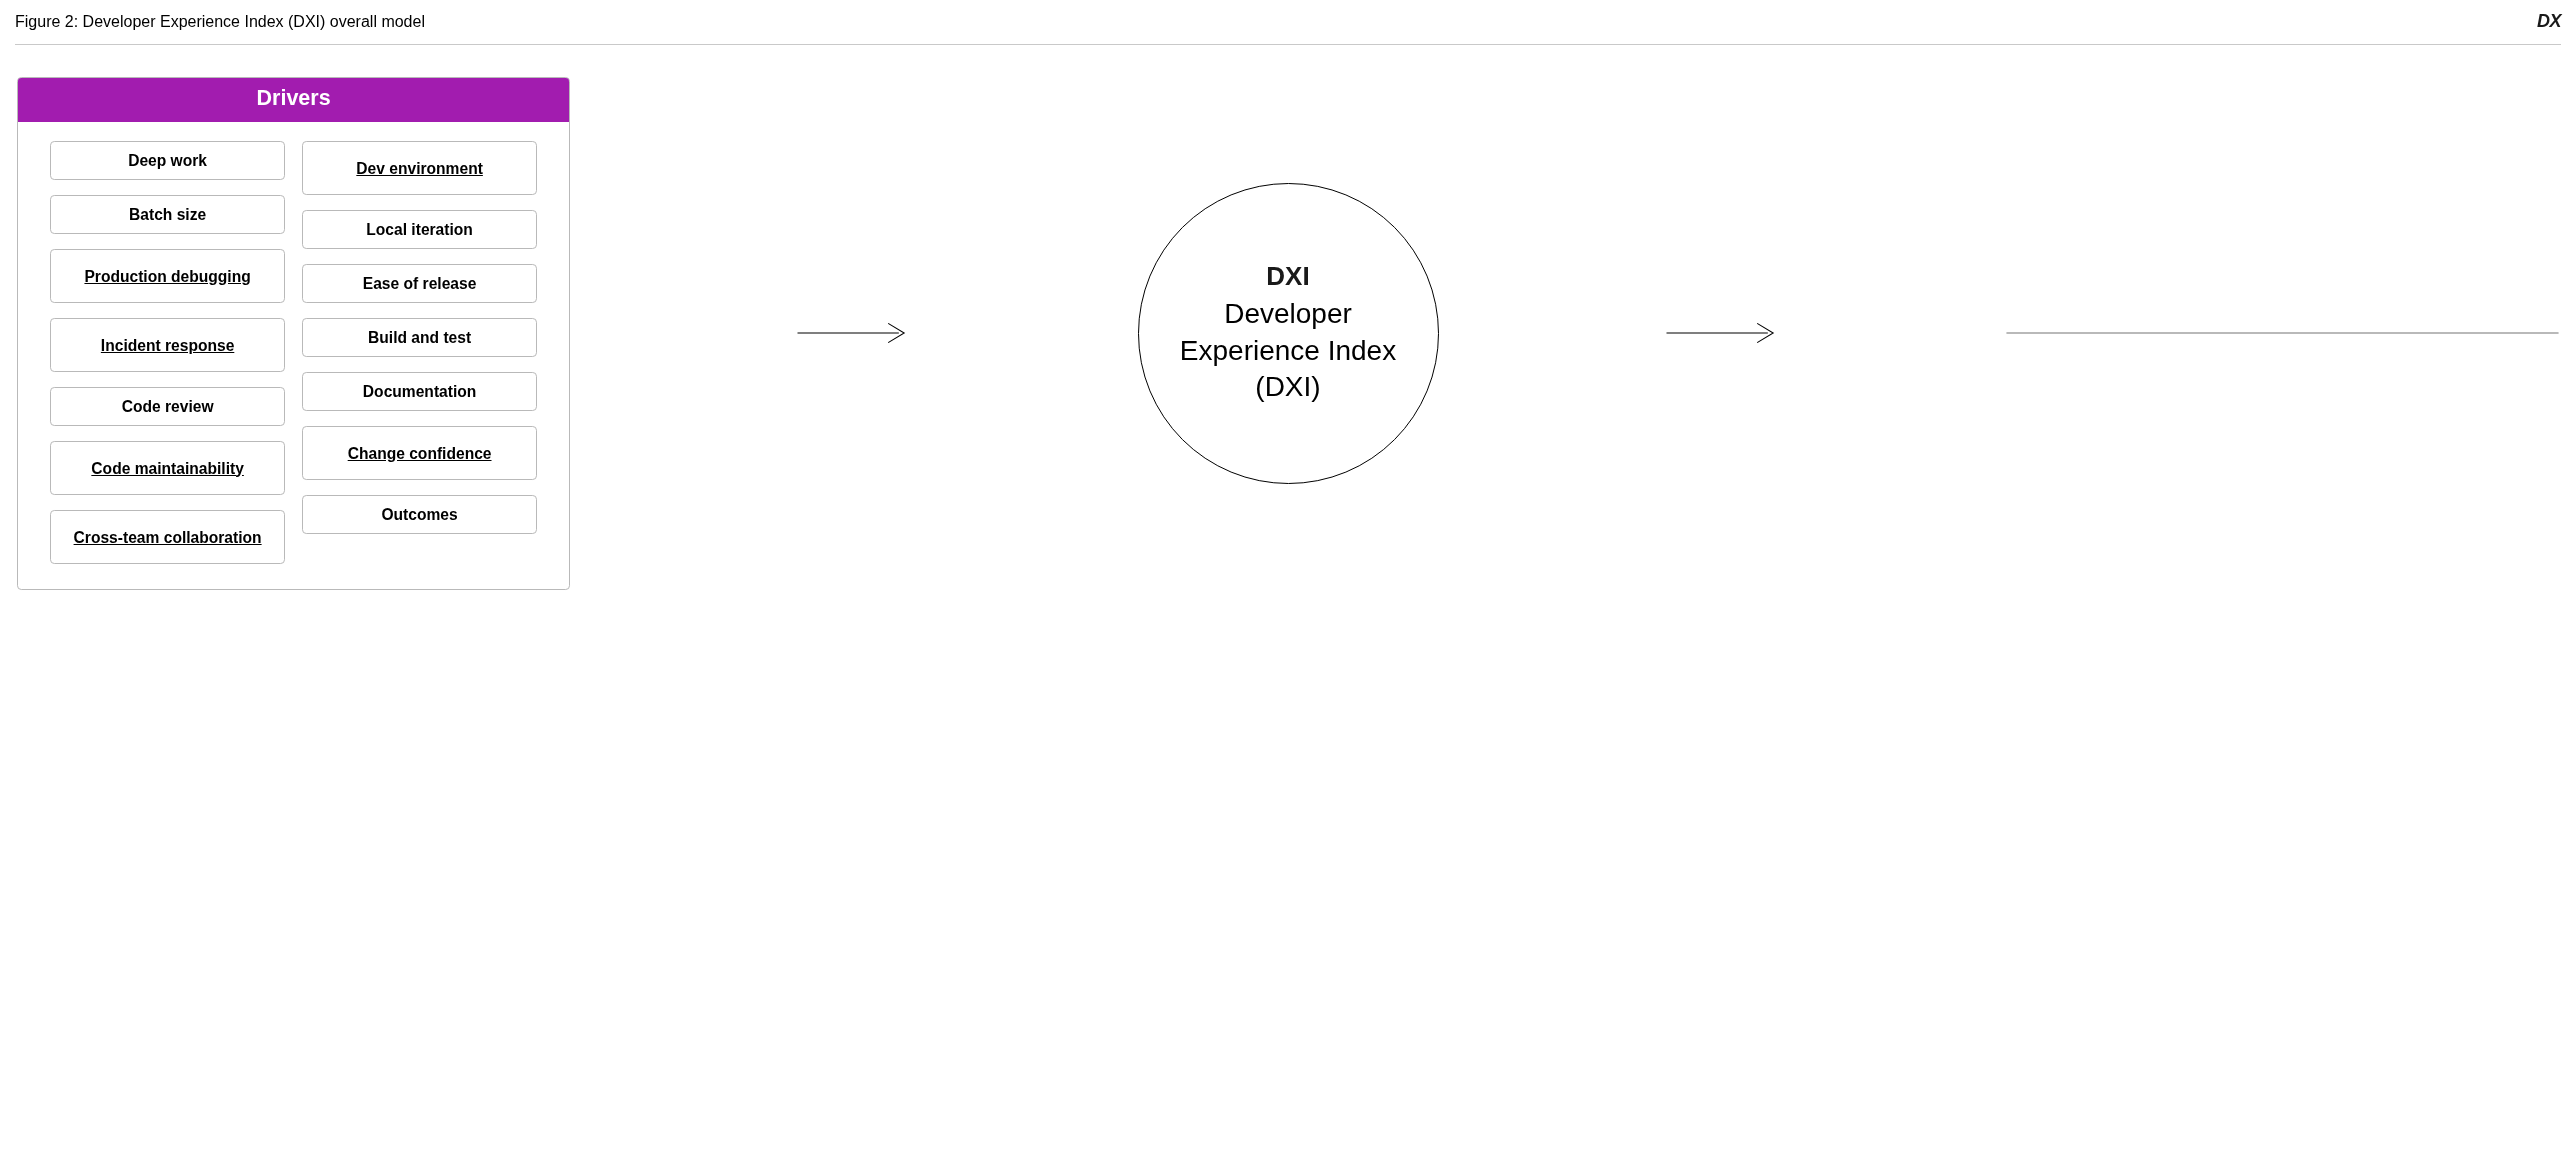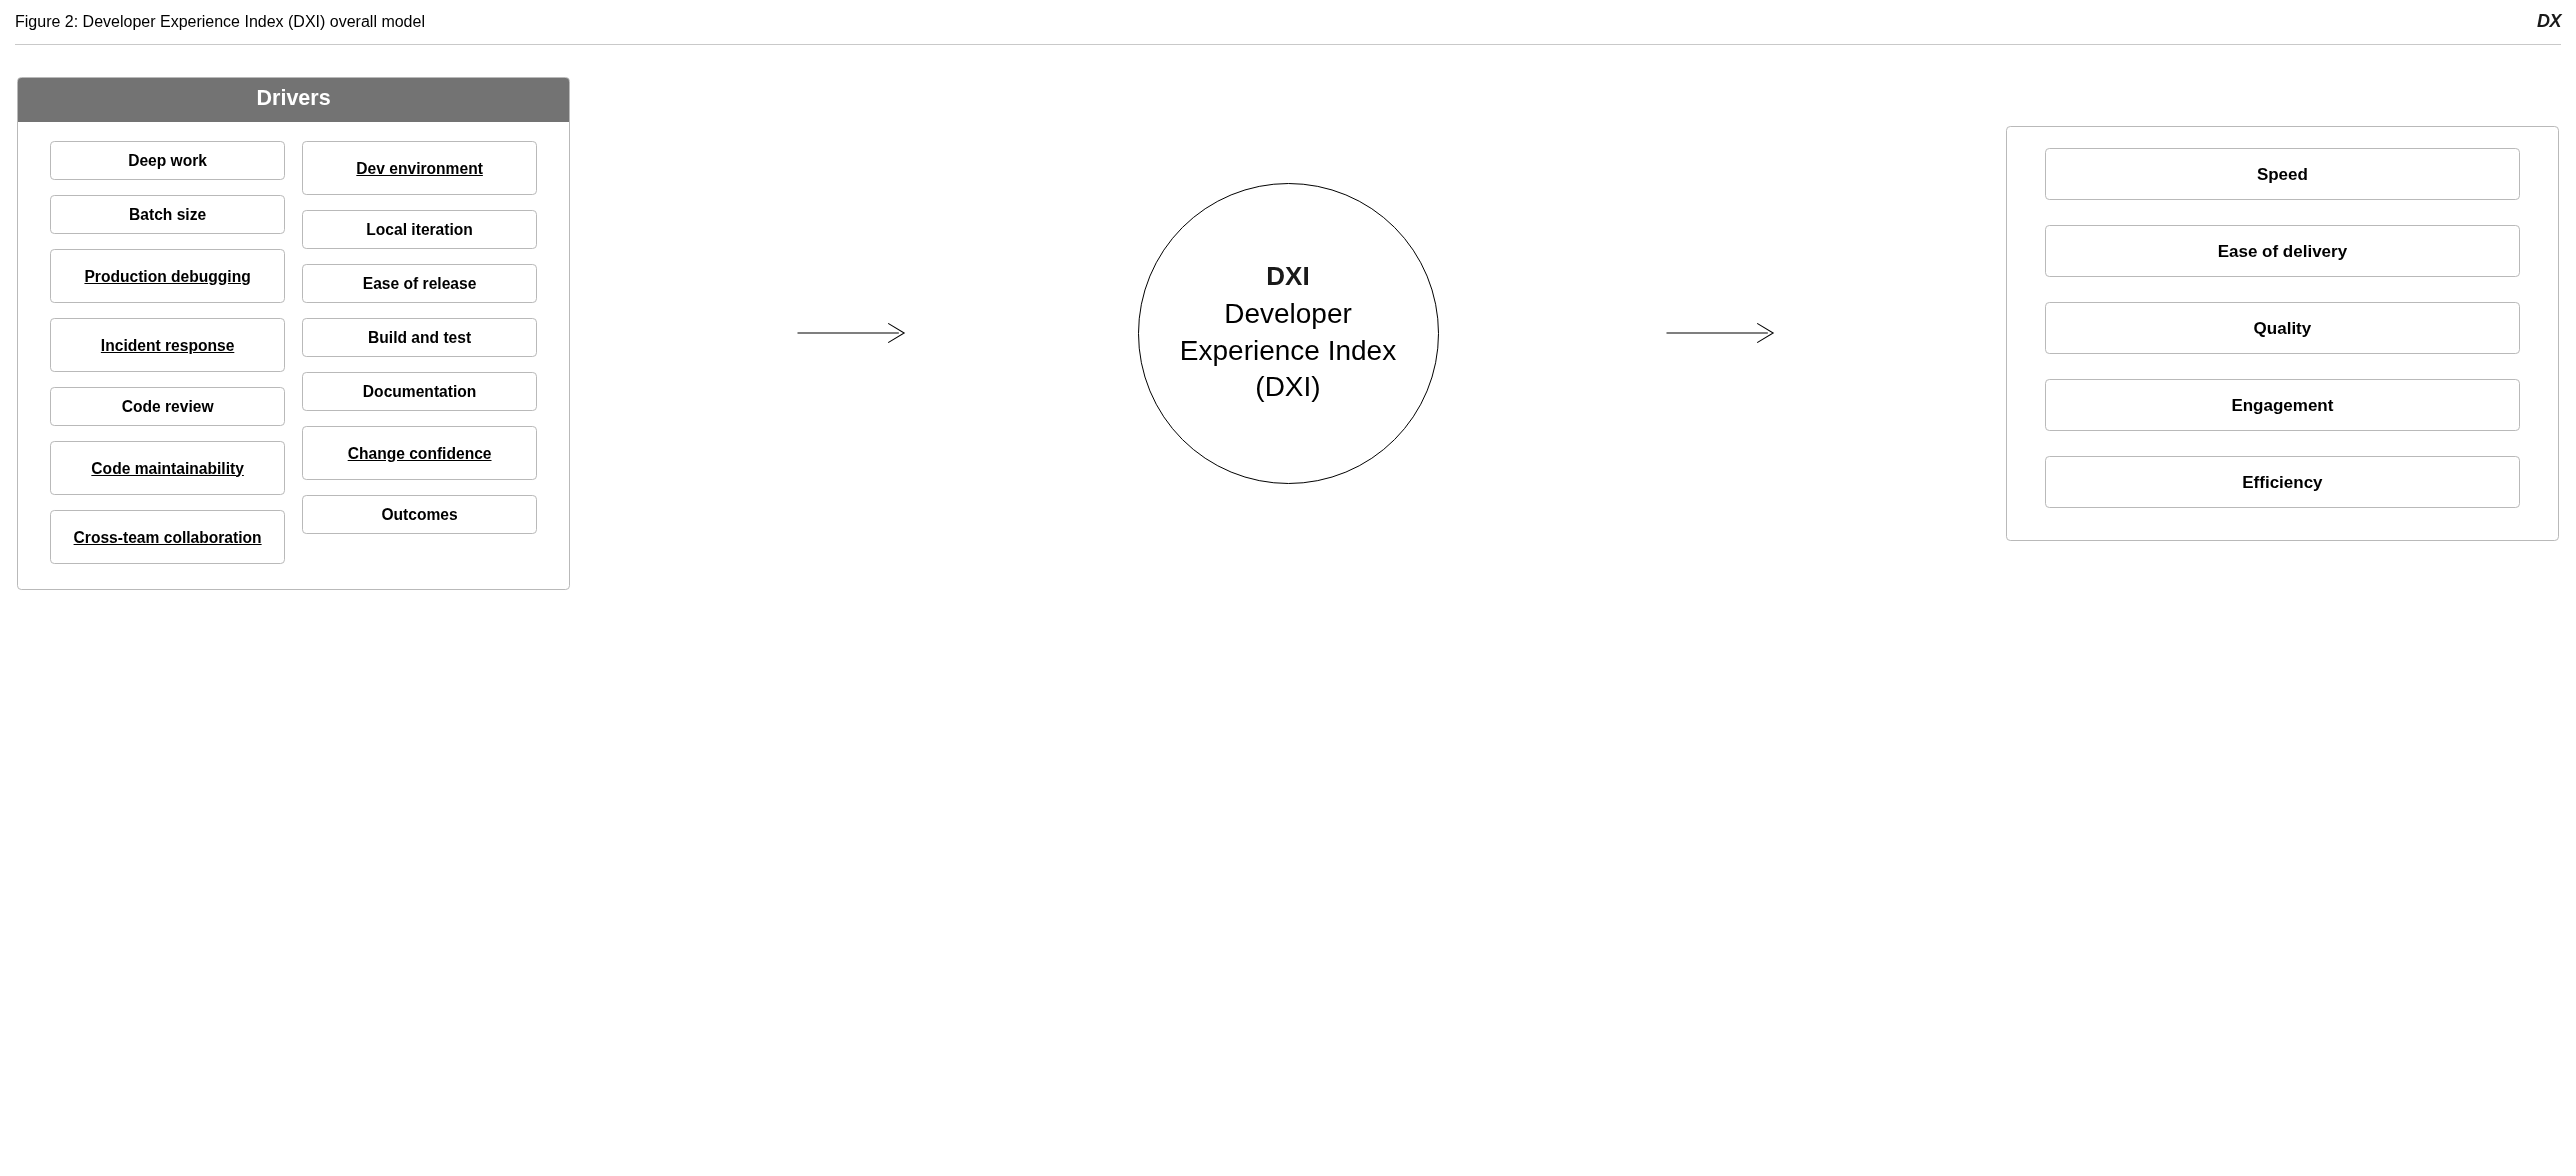--- a/index.html
+++ b/index.html
@@ -40,21 +40,21 @@
   .panel {
     border: 1.1px solid #b9b9b9;
     border-radius: 4.3px;
     overflow: hidden;
     display: flex;
     flex-direction: column;
   }
   .panel-drivers { width: 553px; }
   .panel-outcomes { width: 553px; }
   .panel-header {
-    background: #737373;
+    background: #a21caf;
     color: #ffffff;
     text-align: center;
     font-size: 21.5px;
     font-weight: 600;
     padding: 8.6px 0 10.7px 0;
   }
   .drivers-body {
     padding: 19.3px 32px 25px 32px;
     display: flex;
     gap: 17px;
@@ -171,23 +171,16 @@
   </div>
 
   <div class="arrow">
     <svg viewBox="0 0 230 60">
       <line x1="10" y1="30" x2="200" y2="30" stroke="#000" stroke-width="2"></line>
       <polyline points="180,12 210,30 180,48" fill="none" stroke="#000" stroke-width="2"></polyline>
     </svg>
   </div>
 
   <div class="panel panel-outcomes">
-    <div class="outcomes-body">
-      <div class="outcome-item">Speed</div>
-      <div class="outcome-item">Ease of delivery</div>
-      <div class="outcome-item">Quality</div>
-      <div class="outcome-item">Engagement</div>
-      <div class="outcome-item">Efficiency</div>
-    </div>
   </div>
 
 </div>
 
 
 </body></html>

